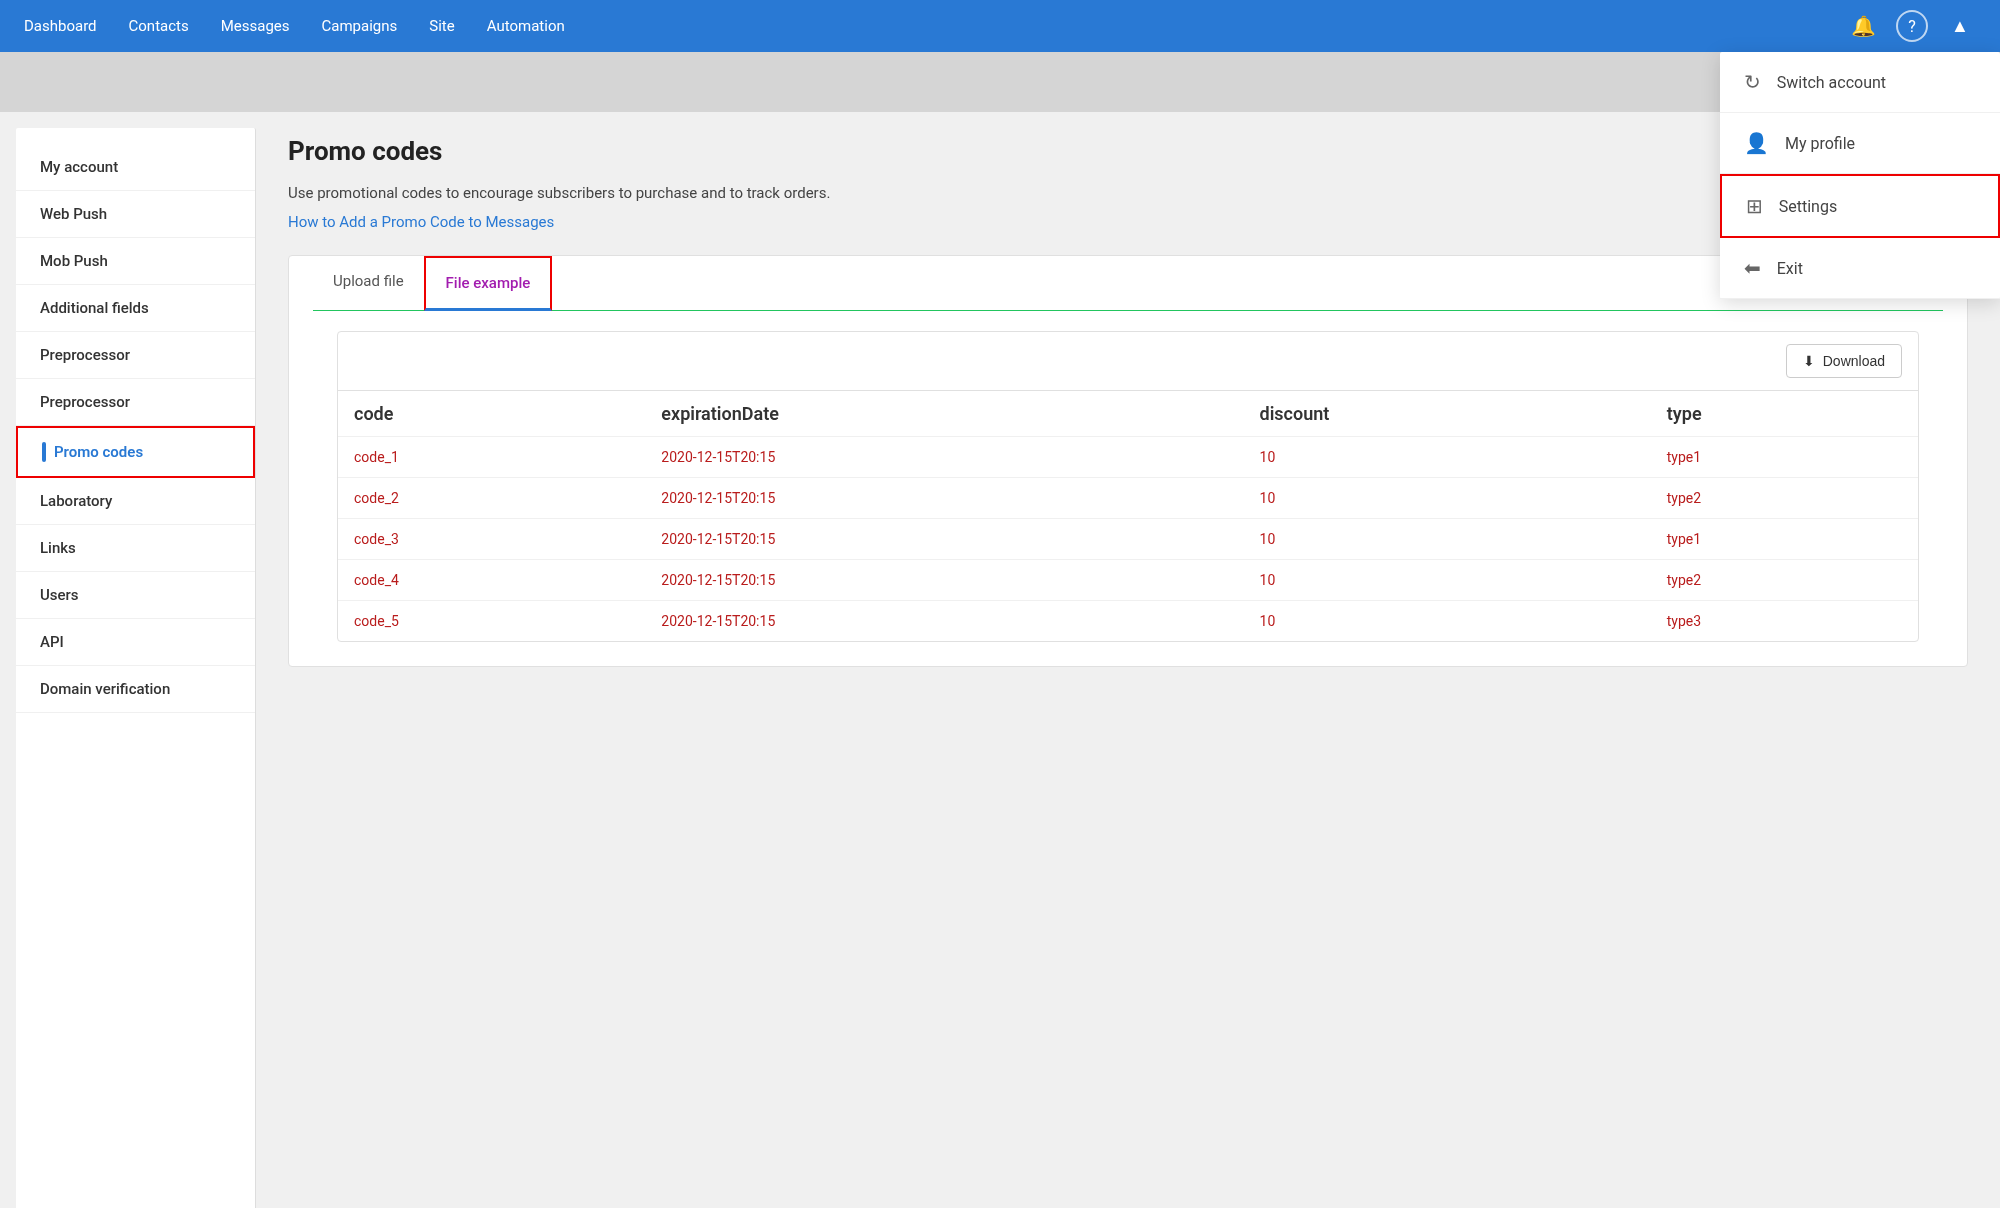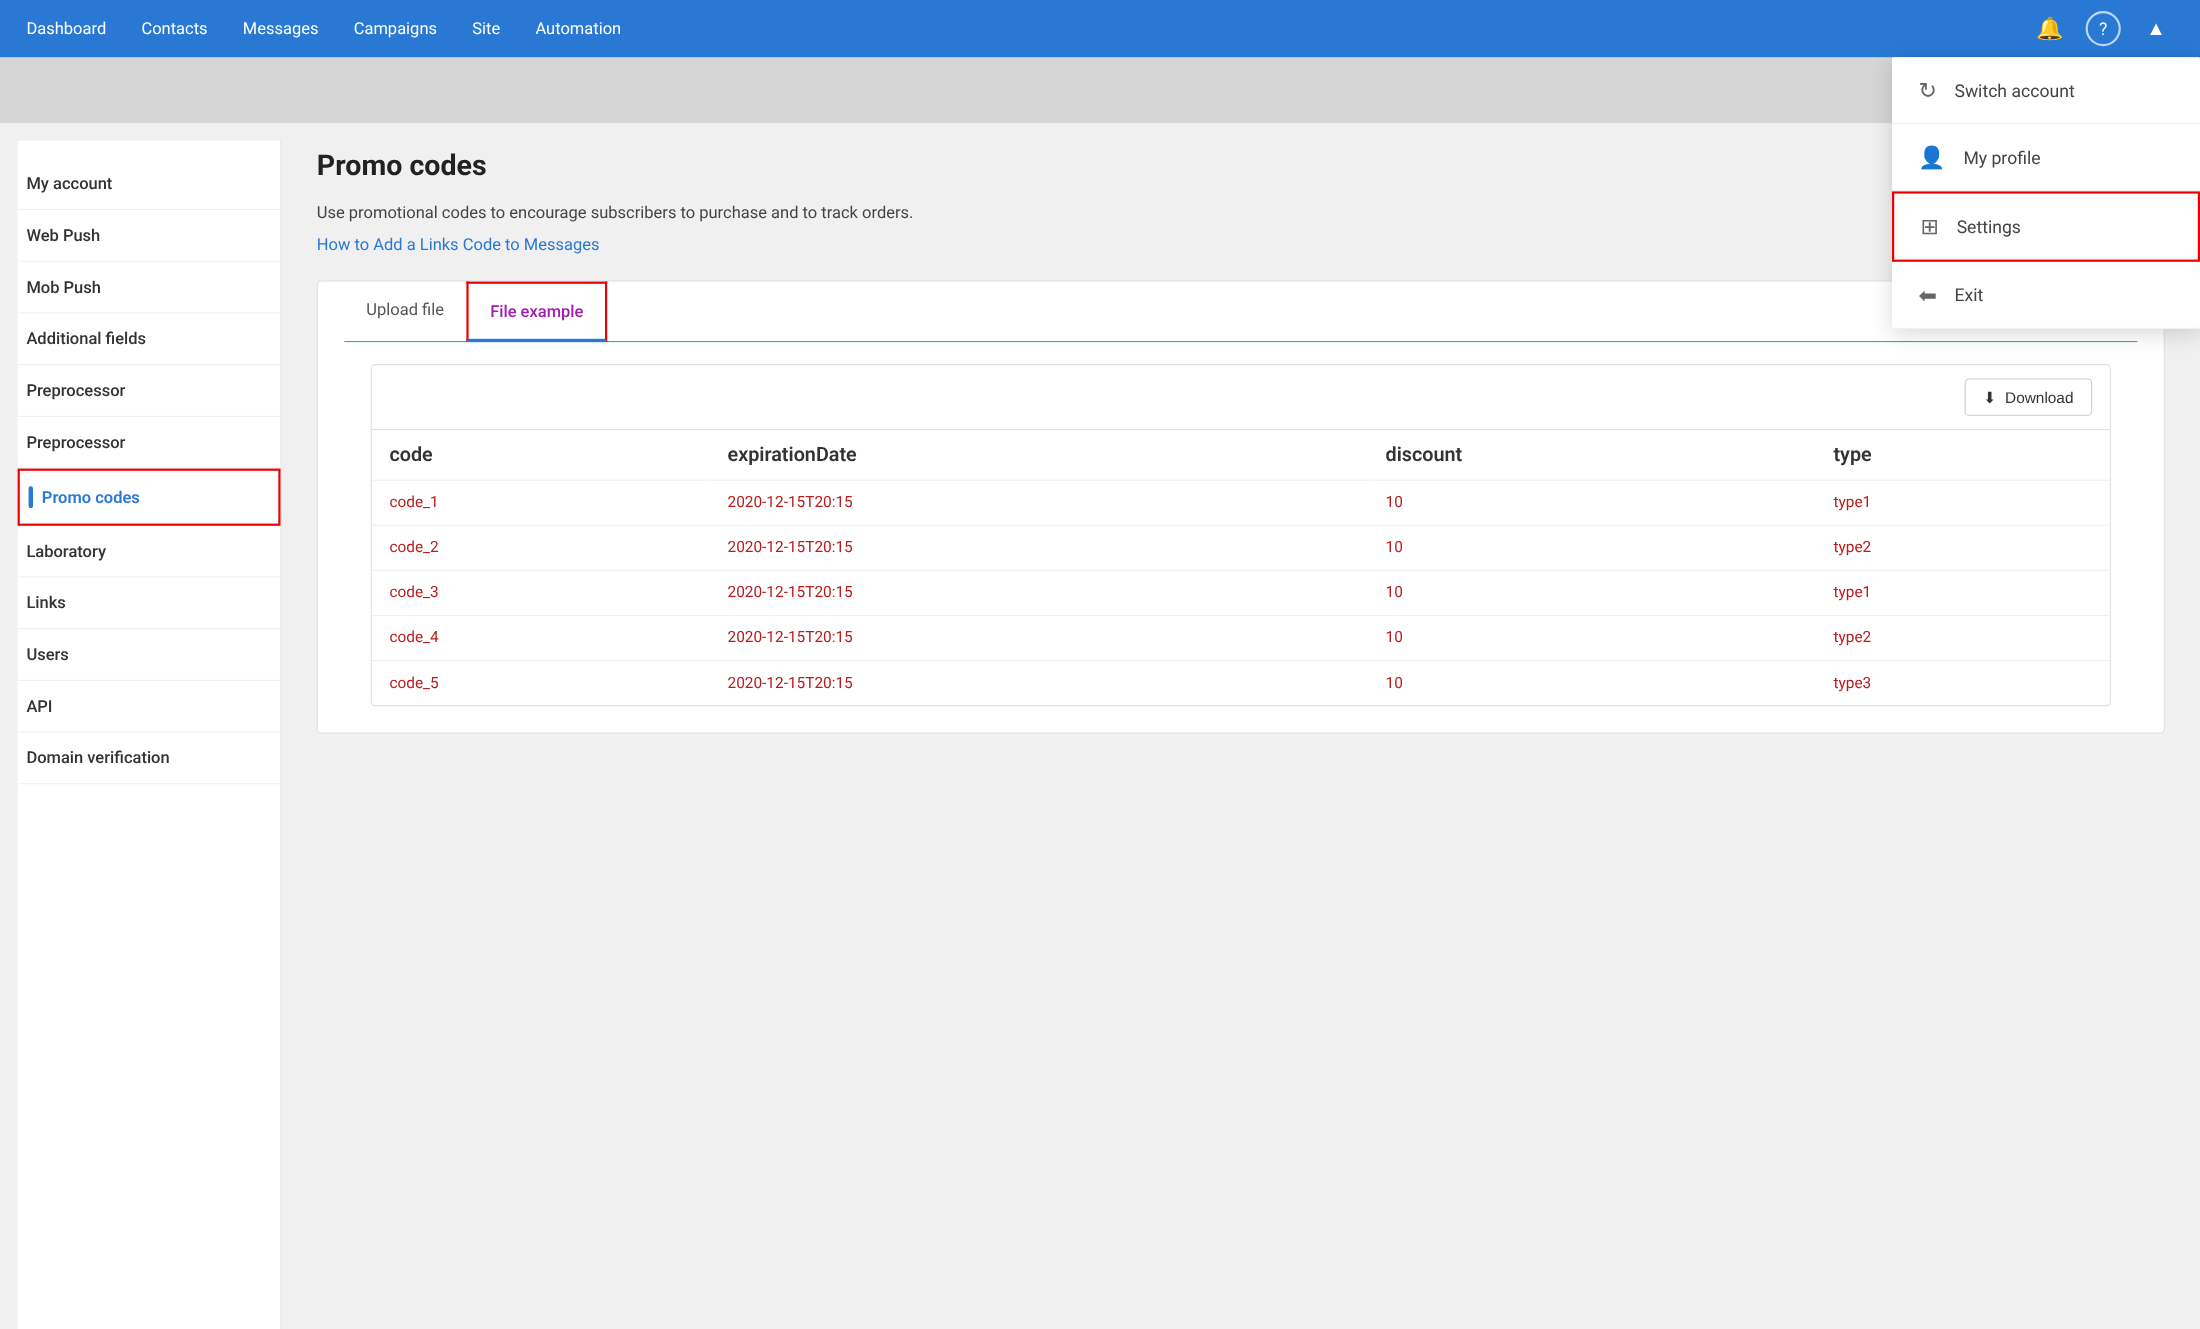--- a/index.html
+++ b/index.html
@@ -58,21 +58,21 @@
     .sidebar {
       width: 240px;
       background: #fff;
       border-right: 1px solid #ddd;
       padding: 16px 0;
       flex-shrink: 0;
       margin: 16px 0 0 16px;
       border-radius: 2px;
     }
     .sidebar-item {
-      padding: 14px 8px;
+      padding: 14px 24px;
       font-size: 15px;
       color: #333;
       cursor: pointer;
       border-bottom: 1px solid #f0f0f0;
       font-weight: 500;
     }
     .sidebar-item.active {
       color: #2979d4;
       font-weight: 600;
       display: flex;
@@ -280,21 +280,21 @@
       <div class="sidebar-item">Laboratory</div>
       <div class="sidebar-item">Links</div>
       <div class="sidebar-item">Users</div>
       <div class="sidebar-item">API</div>
       <div class="sidebar-item">Domain verification</div>
     </aside>
 
   <main class="content">
     <h1 class="page-title">Promo codes</h1>
     <p class="page-desc">Use promotional codes to encourage subscribers to purchase and to track orders.</p>
-    <a class="page-link">How to Add a Links Code to Messages</a>
+    <a class="page-link">How to Add a Promo Code to Messages</a>
 
     <div class="tabs-container">
       <div class="tabs-header">
 
       <div class="tab">Upload file</div>
           <div class="tab active">File example</div>
         </div>
 
       <div class="table-container">
         <div class="table-header-row">

